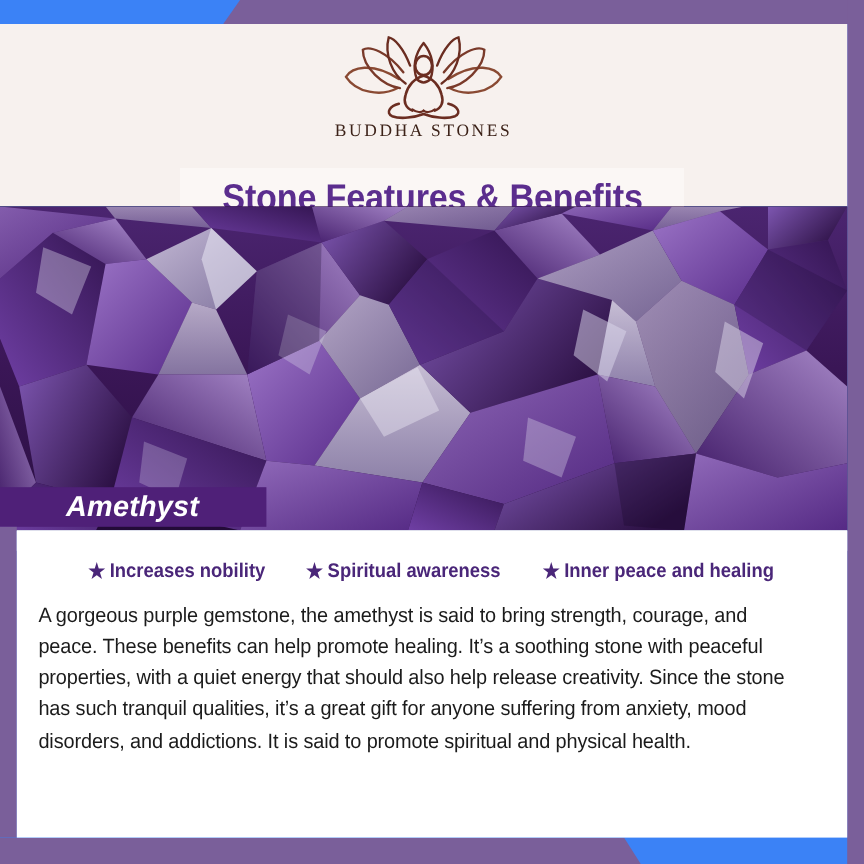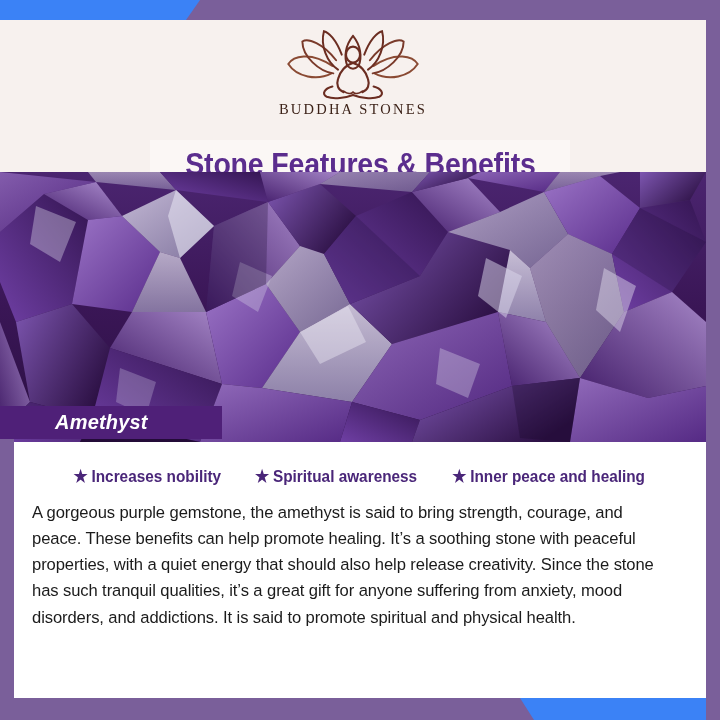--- a/index.html
+++ b/index.html
@@ -119,21 +119,21 @@
     top: 406px; left: 0;
     width: 222px;
     height: 33px;
     background: #4f2078;
     display: flex;
     align-items: center;
   }
   .stone-name {
     margin-left: 55px;
     color: #ffffff;
-    font-size: 20px;
+    font-size: 24px;
     font-weight: 700;
     font-style: italic;
     letter-spacing: 0.2px;
   }
 
   
   .left-border {
     position: absolute;
     left: 0; top: 439px;
     width: 14px;

